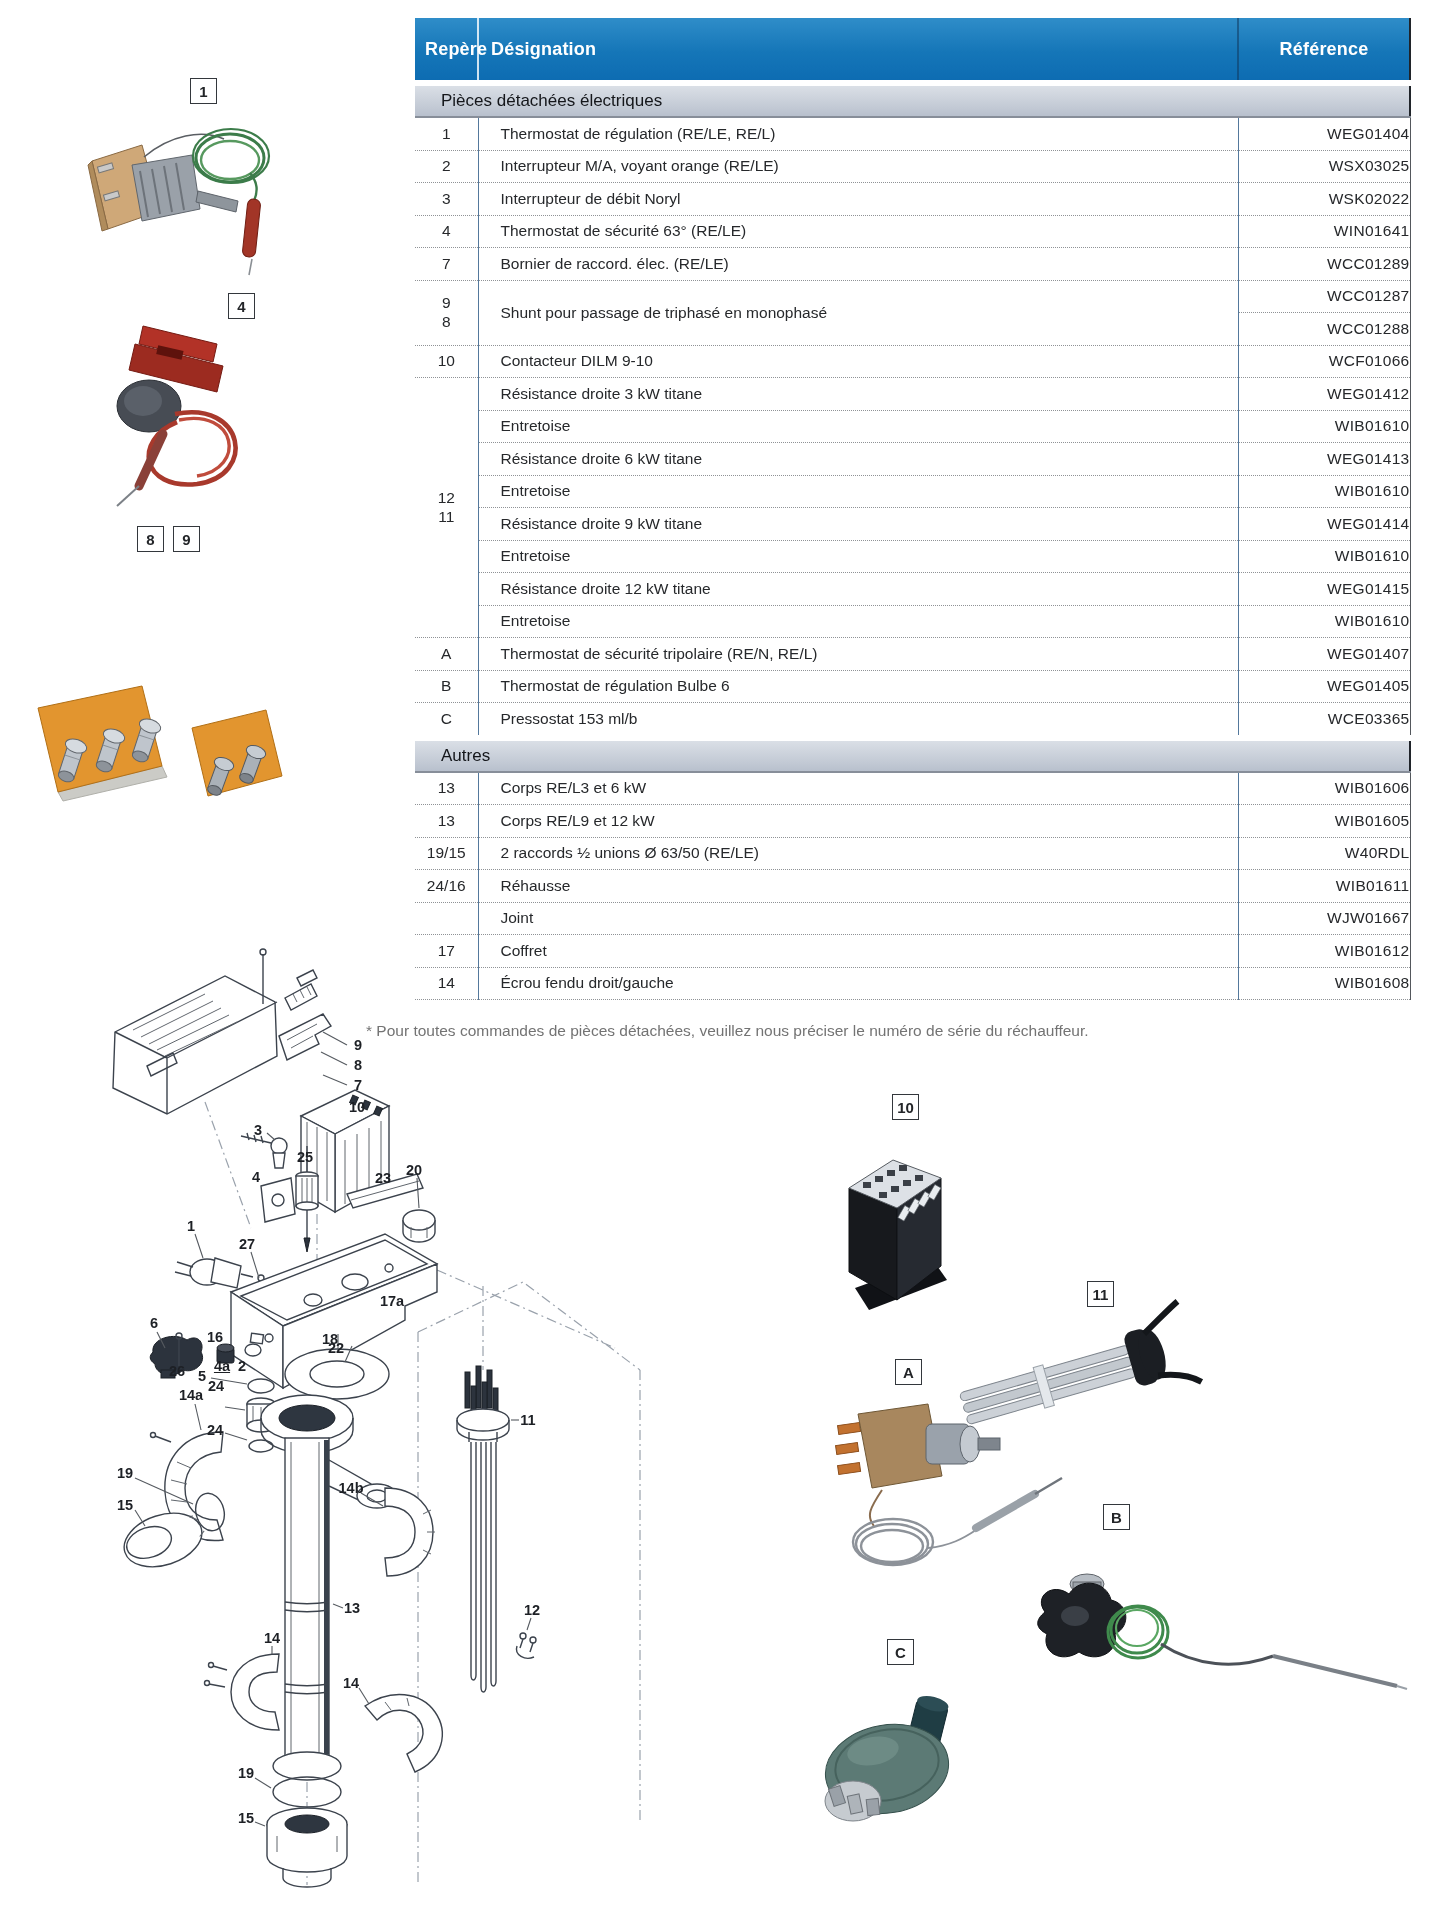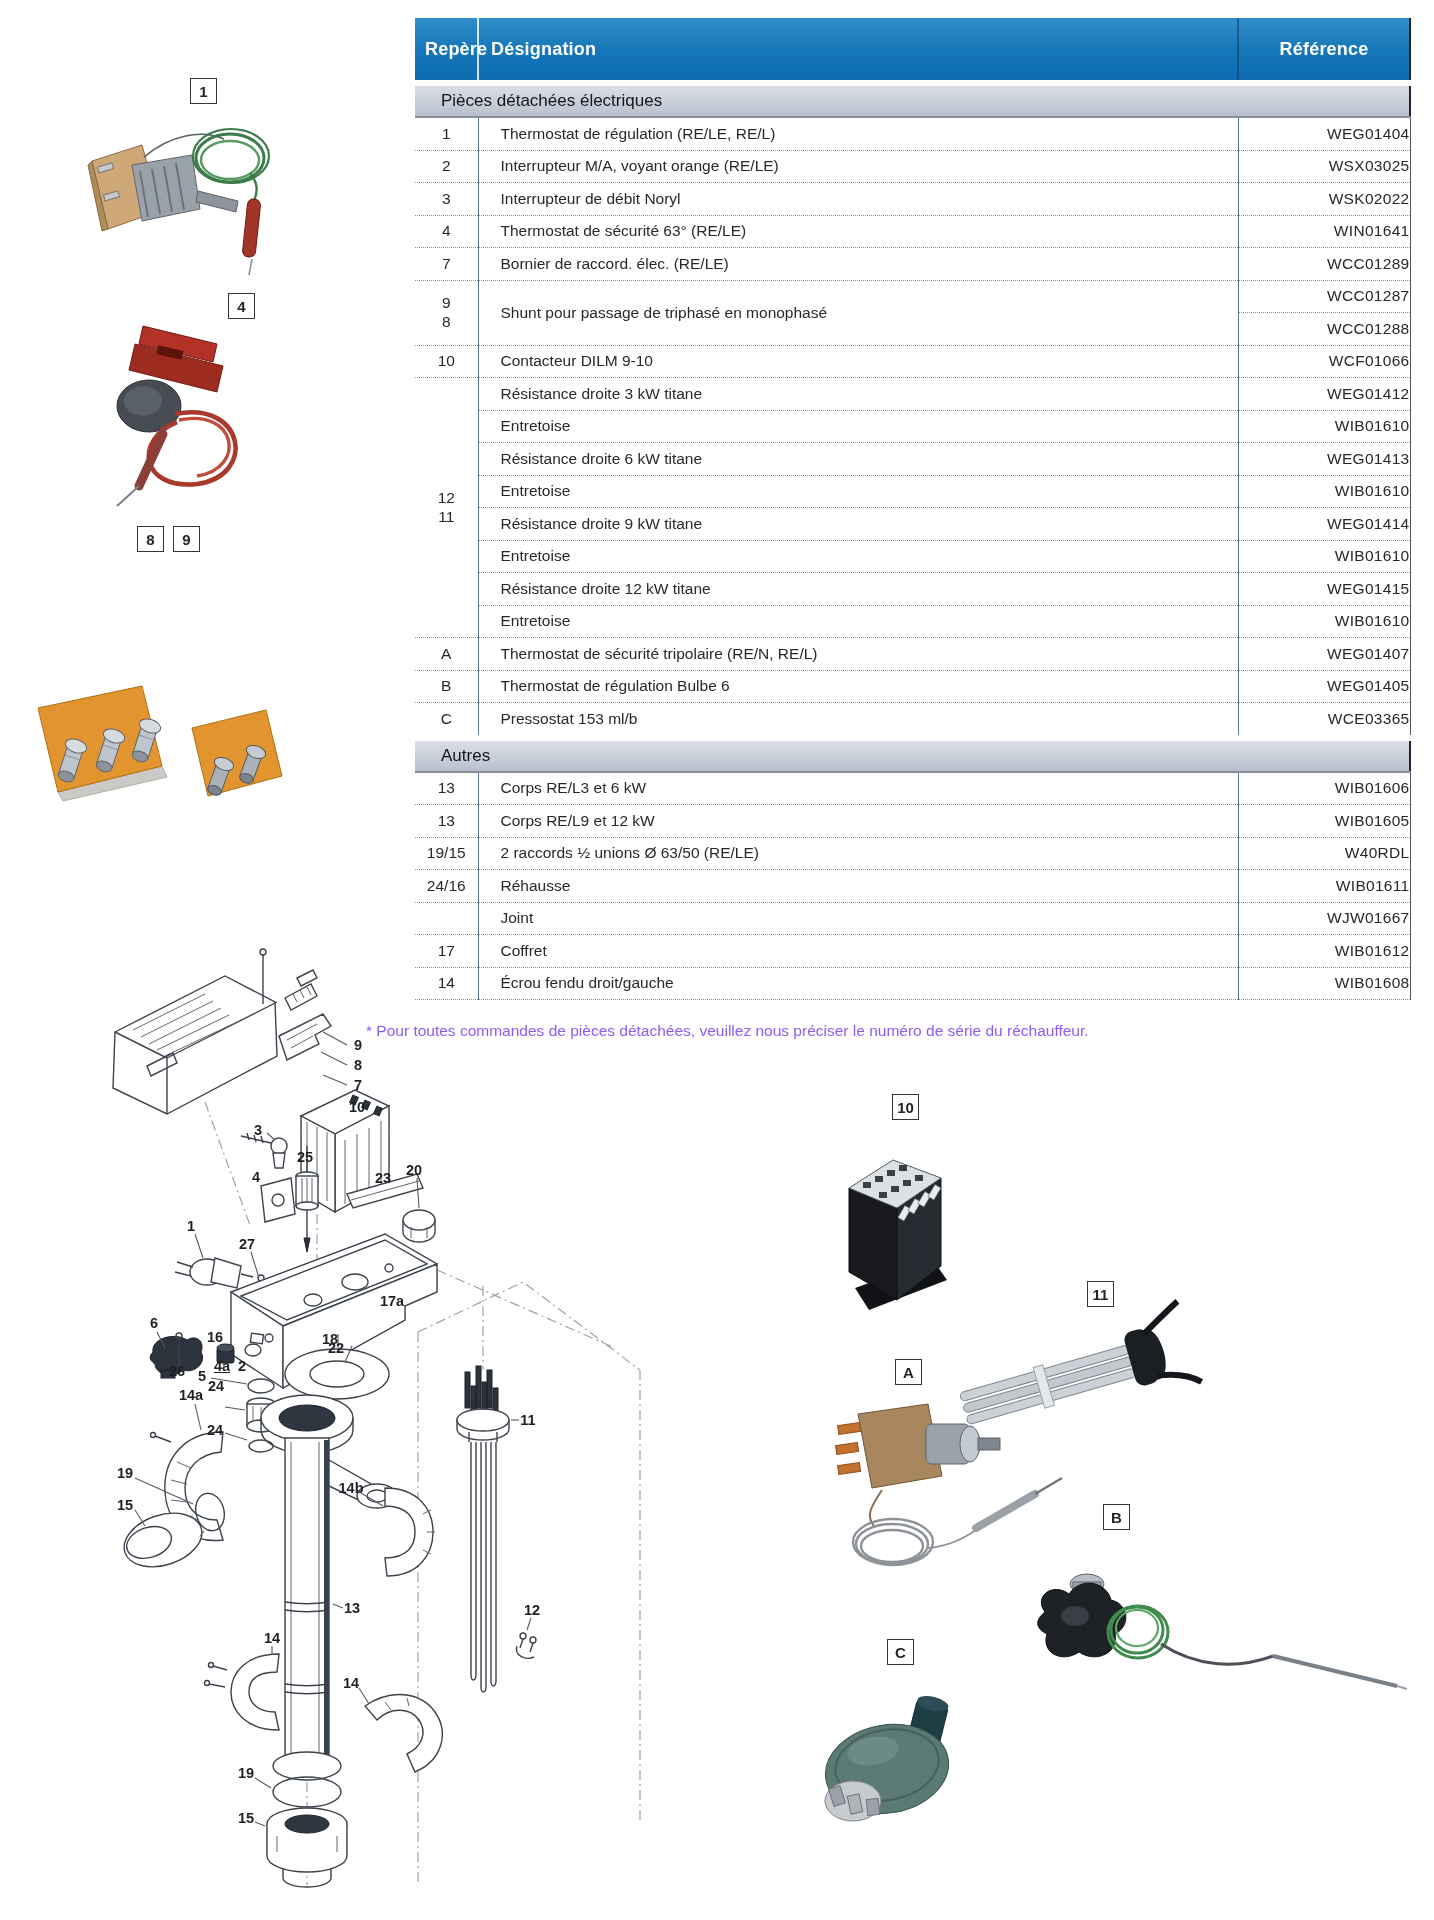--- a/index.html
+++ b/index.html
@@ -32,21 +32,21 @@
   tbody td{
     font-size:15.5px;color:#26282b;height:31.5px;padding:0;
     border-bottom:1.6px dotted #8f9296;background:#ffffff;
   }
   td.repere{text-align:center;border-right:1.4px solid #54789c;white-space:pre-line;line-height:1.18;}
   td.designation{padding-left:22px;border-right:1.4px solid #54789c;}
   td.reference{text-align:right;border-right:1.6px solid #53575c;letter-spacing:.3px;}
 
   .footnote{
     position:absolute;left:366px;top:1022px;width:1060px;
-    font-size:15.5px;color:#8b5cf6;
+    font-size:15.5px;color:#737373;
   }
 
   
   .callout-box{
     position:absolute;width:27px;height:26px;background:#fff;
     border:1.7px solid #33373c;display:flex;align-items:center;justify-content:center;
     font-size:15px;font-weight:bold;color:#232528;box-sizing:border-box;
   }
   .diagram-label{
     position:absolute;transform:translate(-50%,-50%);

